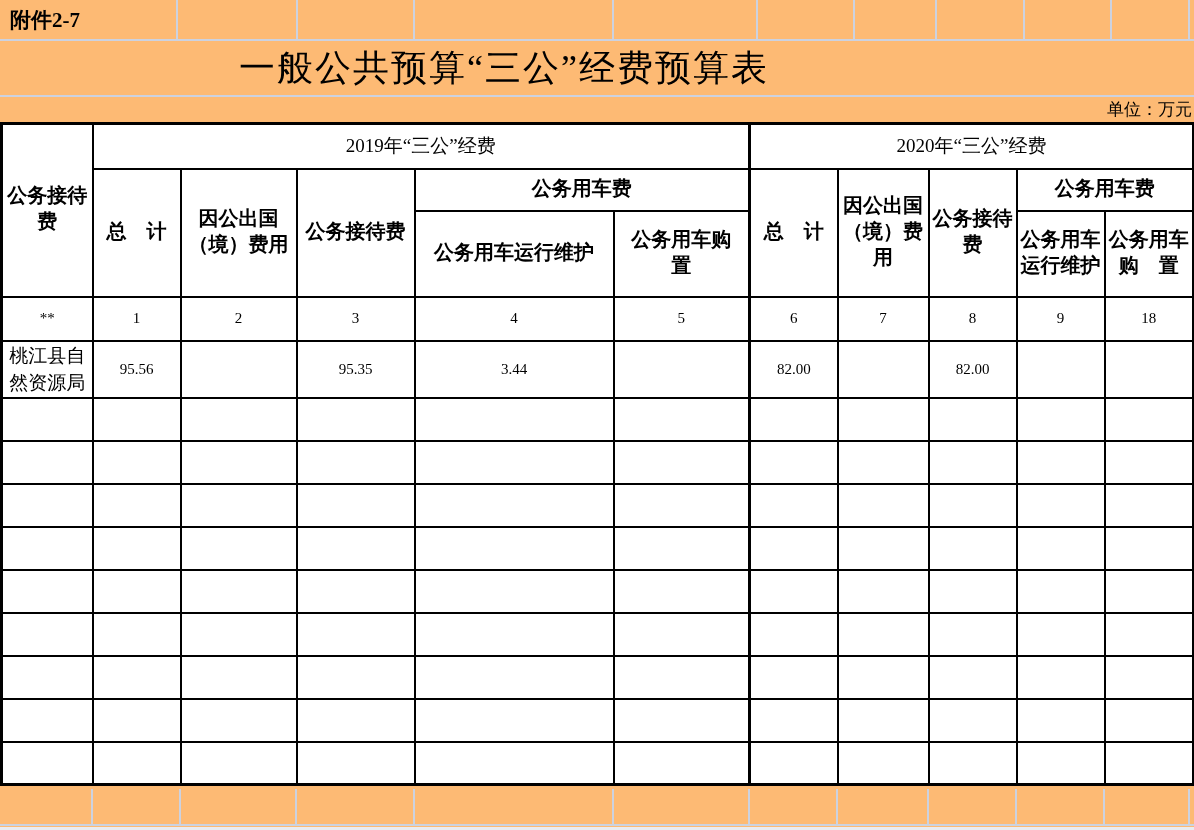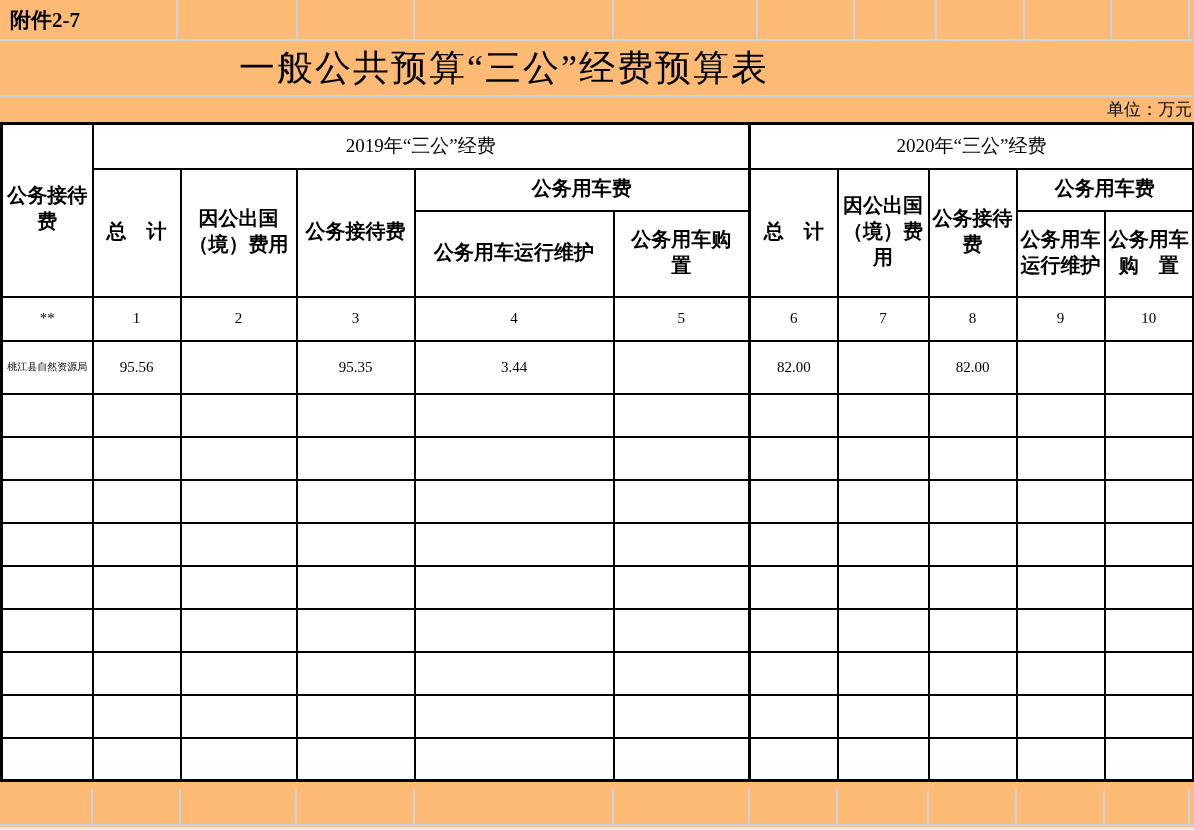--- a/index.html
+++ b/index.html
@@ -18,21 +18,21 @@
   .unit-note{position:absolute;right:2px;top:98px;font-size:17px;font-family:"Liberation Serif",serif;}
   
   table.budget{position:absolute;left:0;top:122px;width:1192px;border-collapse:collapse;
                table-layout:fixed;background:#fff;border:3px solid #000;}
   .budget th,.budget td{border:2px solid #000;padding:0 3px;text-align:center;
                         vertical-align:middle;overflow:hidden;}
   .sec{border-left-width:3px !important;}
   .hdr{font-family:Liberation Mono, monospace;font-weight:bold;font-size:20px;line-height:1.3;}
   .year{font-family:"Liberation Serif",serif;font-weight:normal;font-size:19px;}
   .num{font-family:"Liberation Serif",serif;font-weight:normal;font-size:15px;}
-  .name{font-family:"Liberation Sans",sans-serif;font-weight:normal;font-size:10px;line-height:1.45;}
+  .name{font-family:"Liberation Sans",sans-serif;font-weight:normal;font-size:19px;line-height:1.45;}
   tr.r-year{height:45px;} tr.r-group{height:42px;} tr.r-sub{height:86px;}
   tr.r-index{height:44px;} tr.r-data{height:53px;} tr.r-empty{height:43px;}
 </style>
 </head>
 <body>
 
 <div class="canvas">
 
   <div class="fline fv" style="left:176px;top:0;height:39px"></div>
   <div class="fline fv" style="left:296px;top:0;height:39px"></div>
@@ -91,21 +91,21 @@
       <td class="num">**</td>
       <td class="num">1</td>
       <td class="num">2</td>
       <td class="num">3</td>
       <td class="num">4</td>
       <td class="num">5</td>
       <td class="num sec">6</td>
       <td class="num">7</td>
       <td class="num">8</td>
       <td class="num">9</td>
-      <td class="num">10</td>
+      <td class="num">18</td>
     </tr>
     <tr class="r-data">
       <td class="name">桃江县自然资源局</td>
       <td class="num">95.56</td>
       <td class="num"></td>
       <td class="num">95.35</td>
       <td class="num">3.44</td>
       <td class="num"></td>
       <td class="num sec">82.00</td>
       <td class="num"></td>

